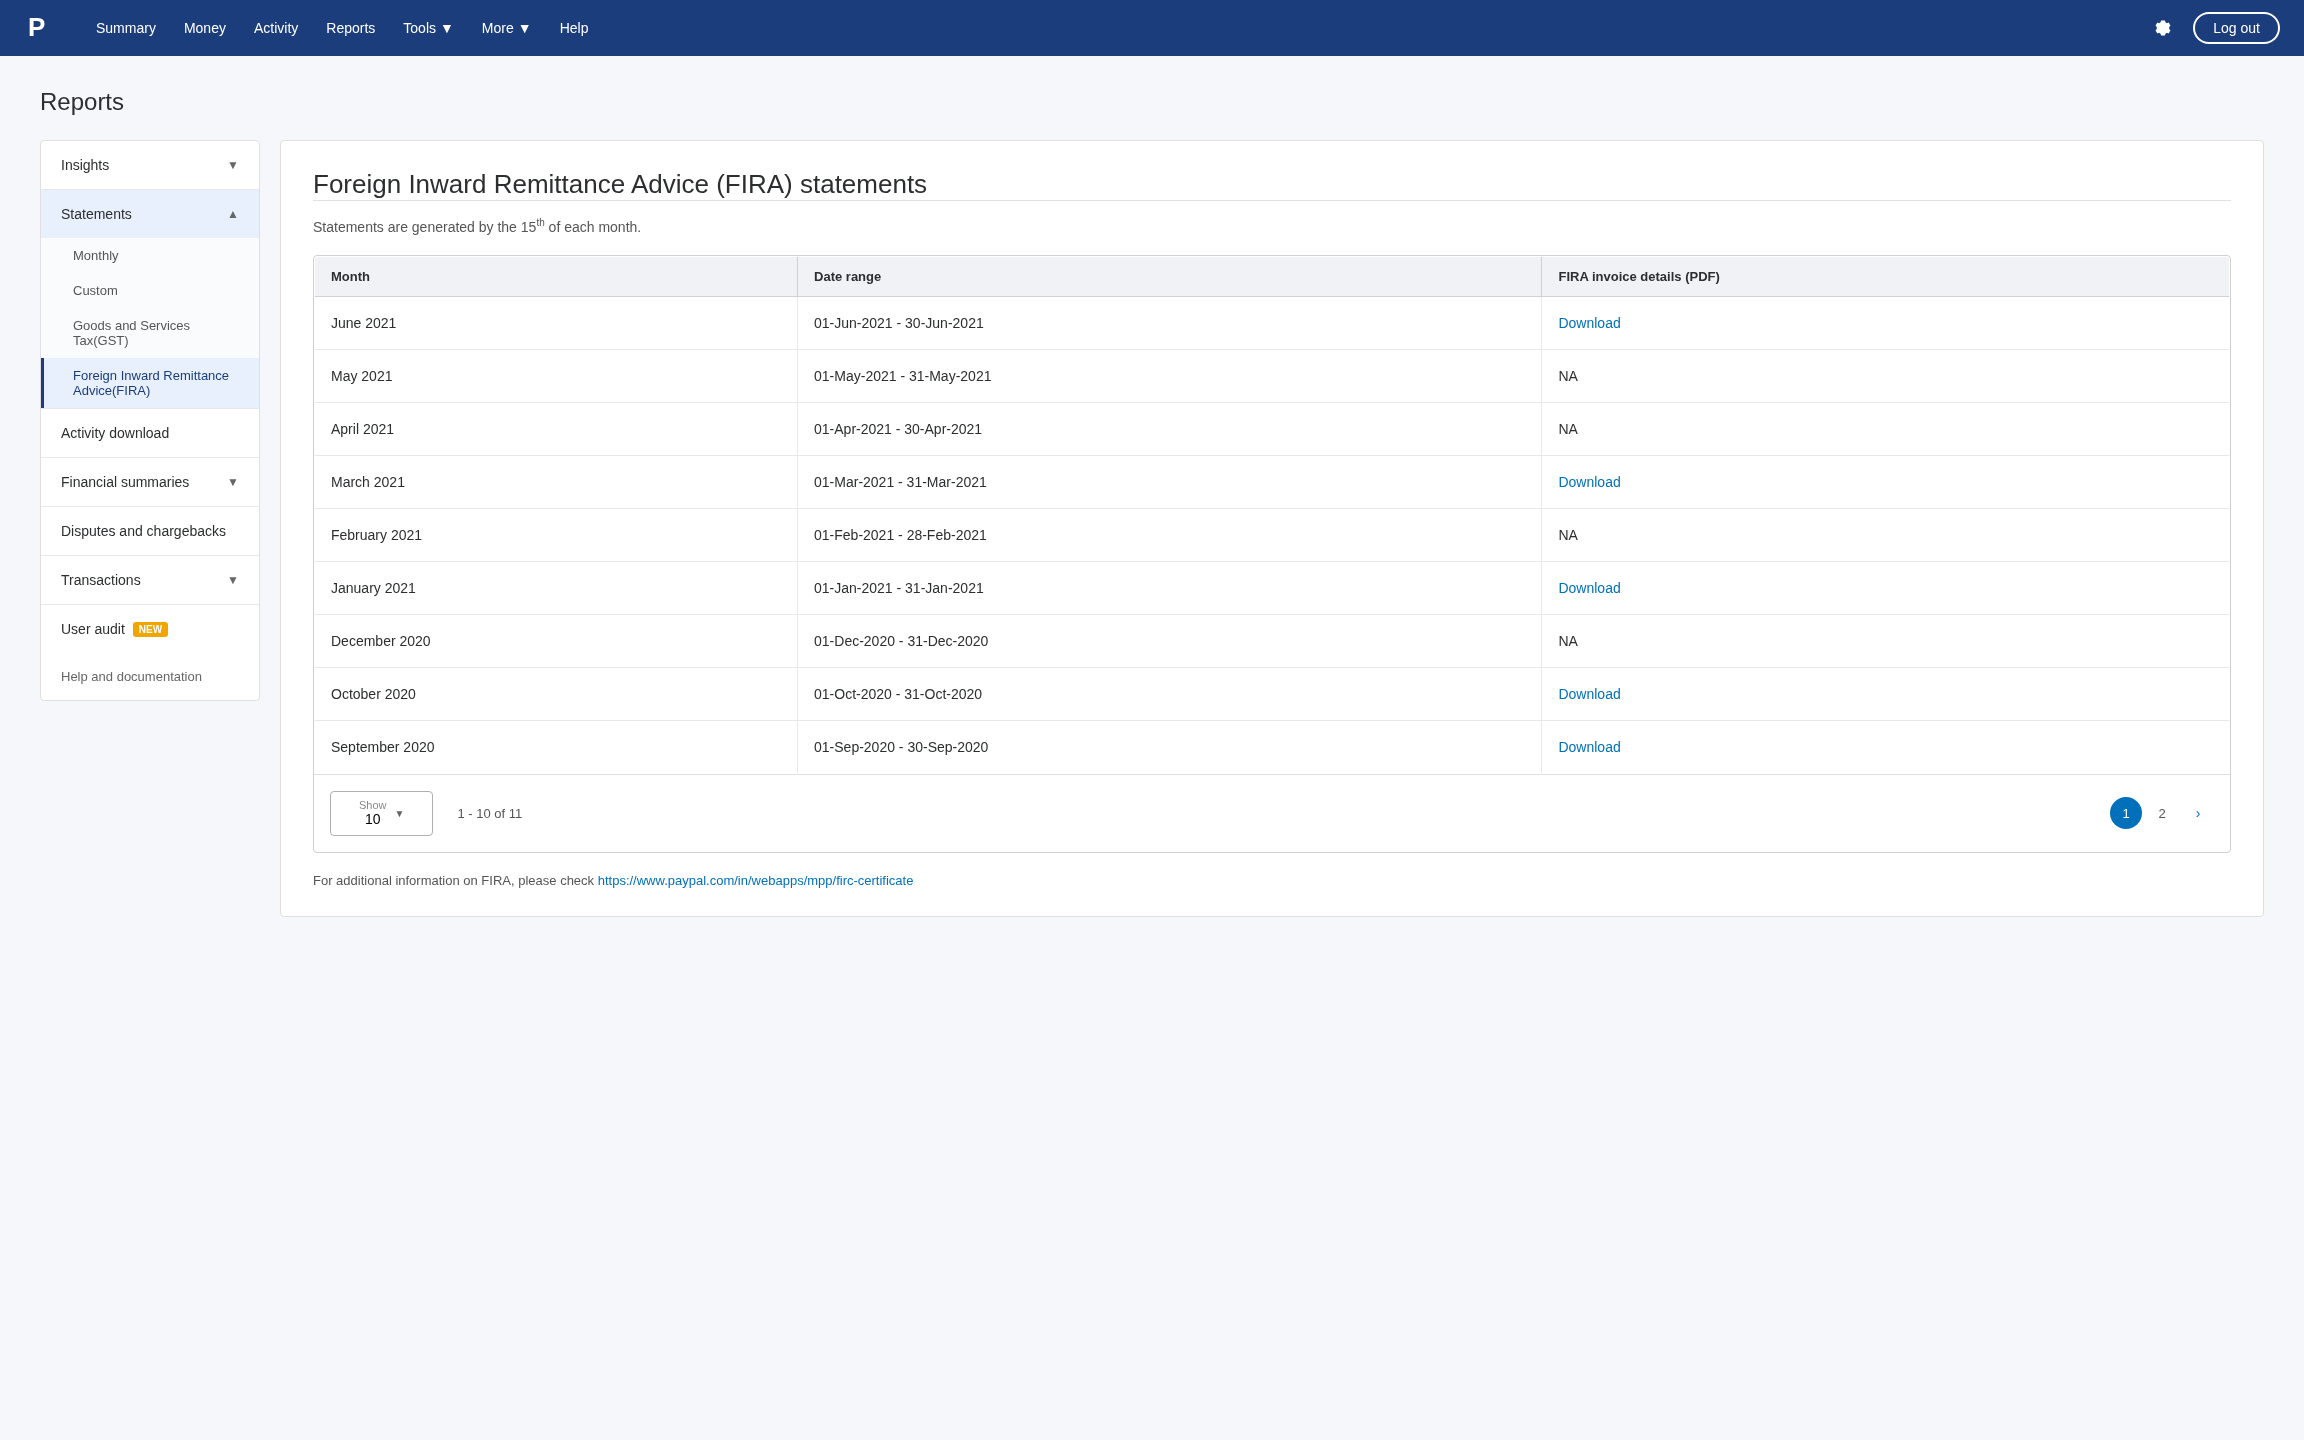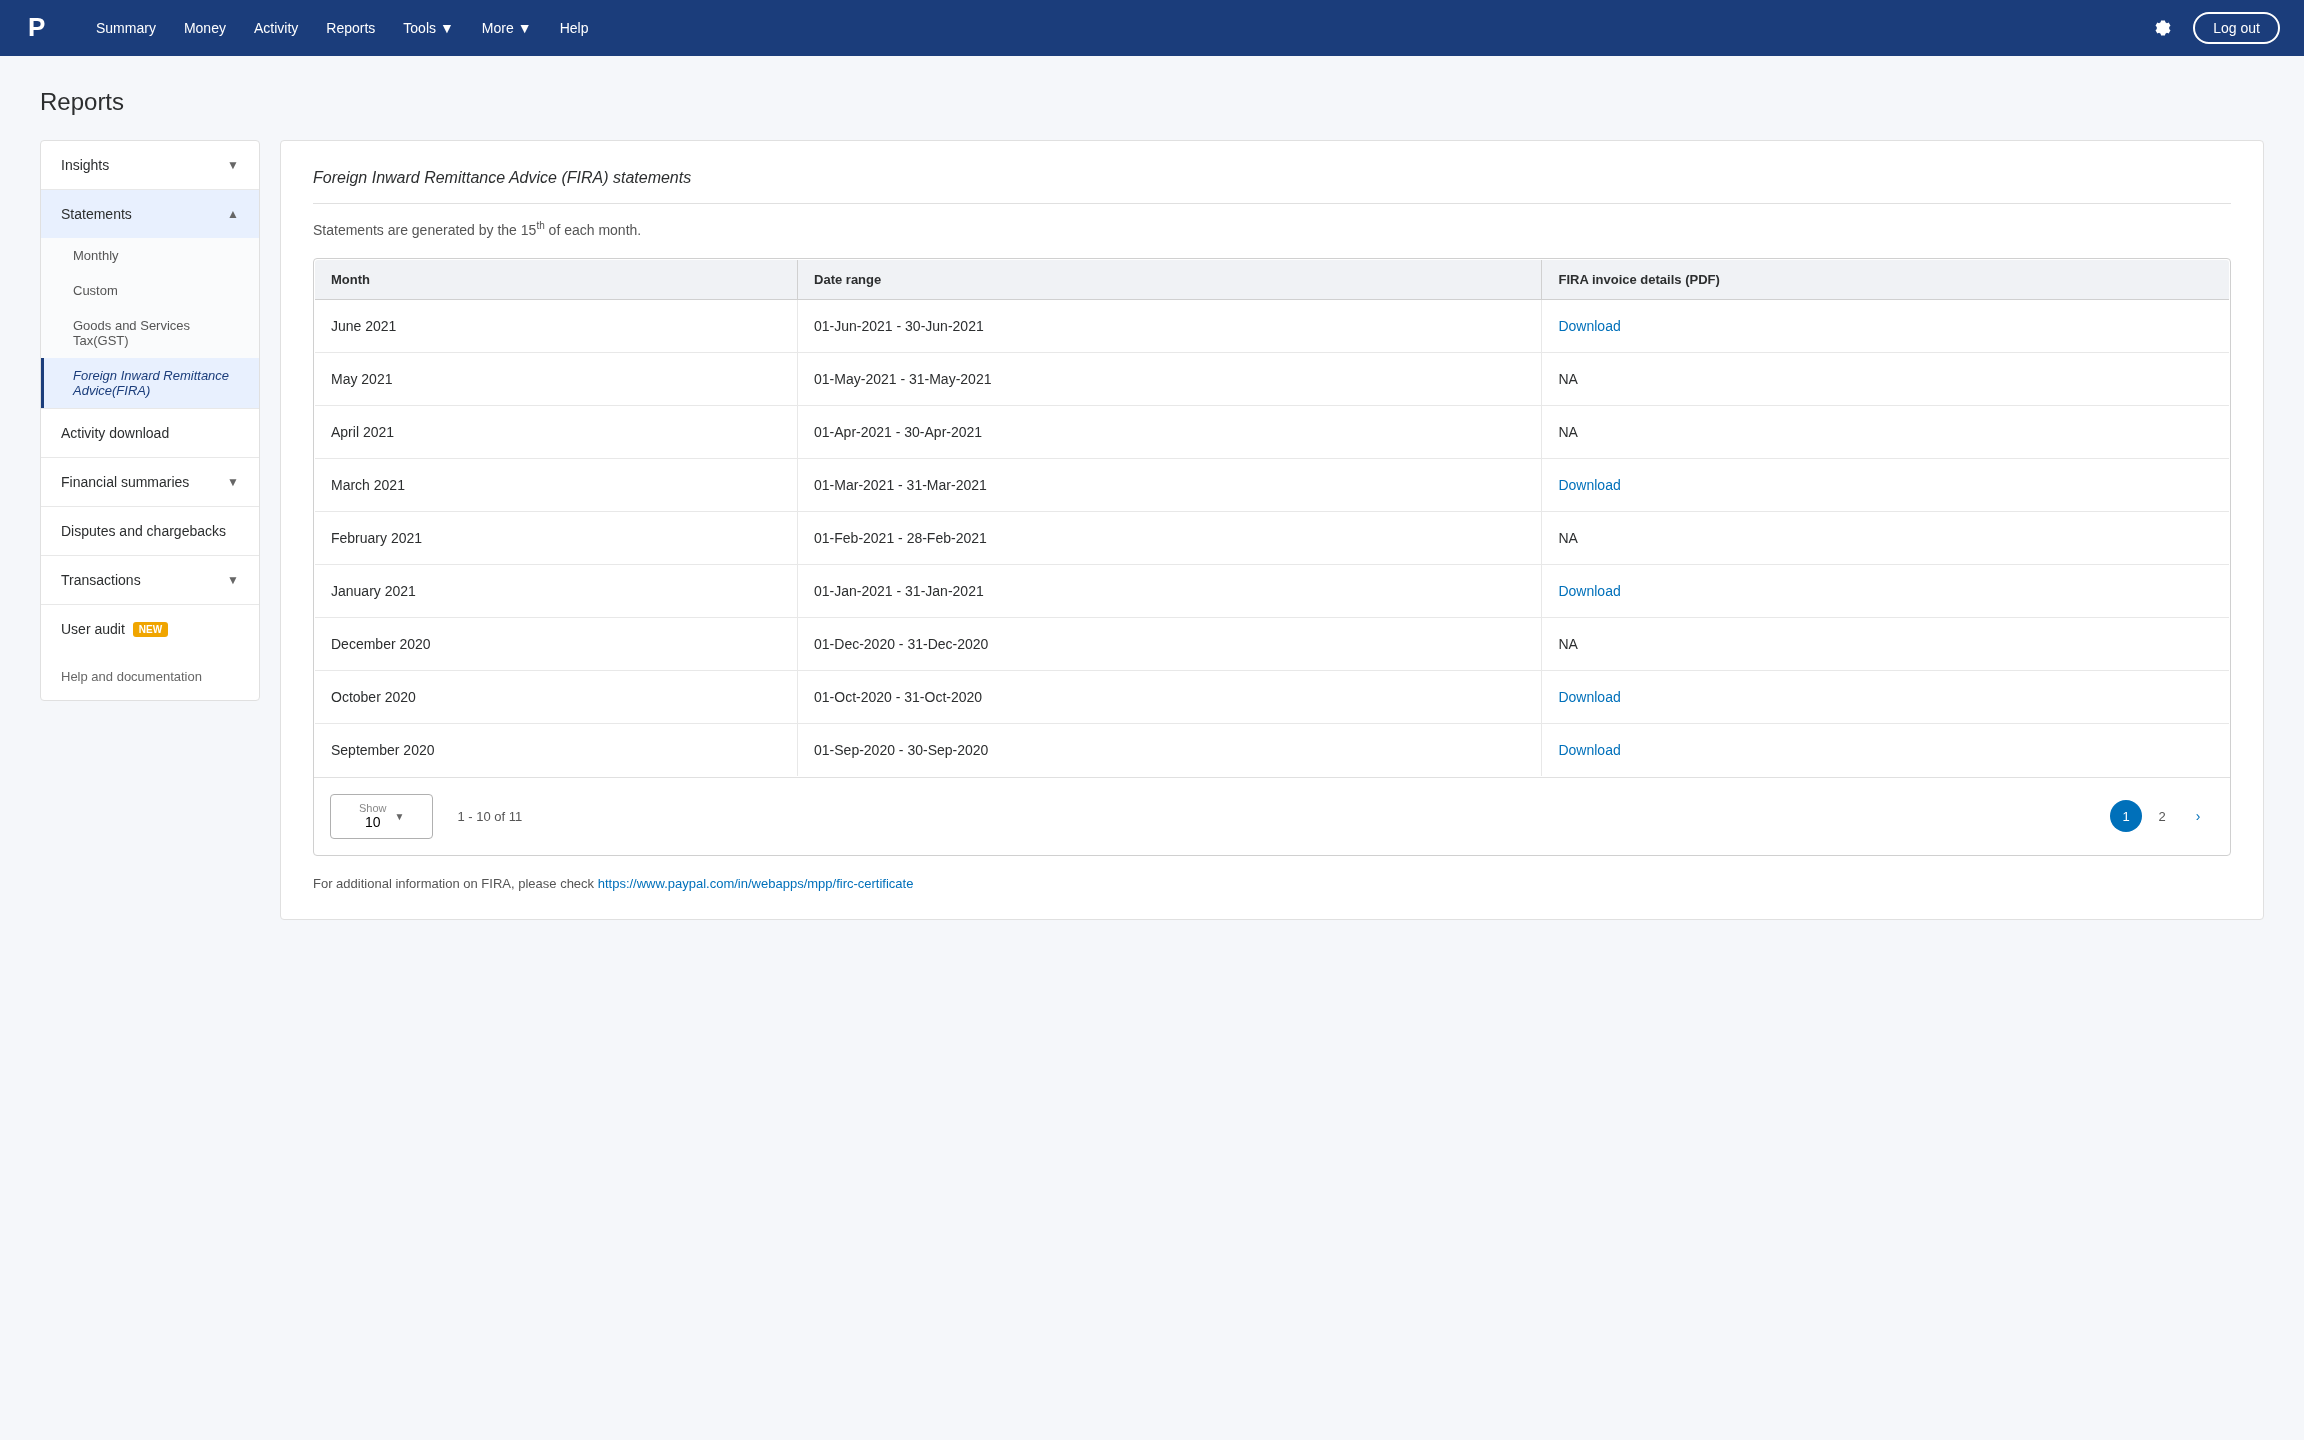--- a/index.html
+++ b/index.html
@@ -123,21 +123,20 @@
       color: #555;
       cursor: pointer;
       display: block;
     }
     .sidebar-sub-item.active {
       background: #e8f0fe;
       color: #1b3d7b;
       font-weight: 500;
       border-left: 3px solid #1b3d7b;
       padding-left: 29px;
-      font-style: italic;
     }
     .sidebar-plain-item {
       padding: 16px 20px;
       font-size: 14px;
       font-weight: 500;
       color: #2c2e2f;
       cursor: pointer;
       border-bottom: 1px solid #e8e8e8;
     }
     .sidebar-plain-item:last-child { border-bottom: none; }
@@ -160,25 +159,23 @@
 
     
     .main-content {
       flex: 1;
       background: #fff;
       border: 1px solid #e0e0e0;
       border-radius: 4px;
       padding: 28px 32px;
     }
     .content-title {
-      font-size: 16px;
+      font-size: 26px;
       font-weight: 400;
       color: #2c2e2f;
-      margin-bottom: 16px;
-      font-style: italic;
     }
     .content-divider {
       border: none;
       border-top: 1px solid #e0e0e0;
       margin-bottom: 16px;
     }
     .content-subtitle {
       font-size: 14px;
       color: #555;
       margin-bottom: 20px;

